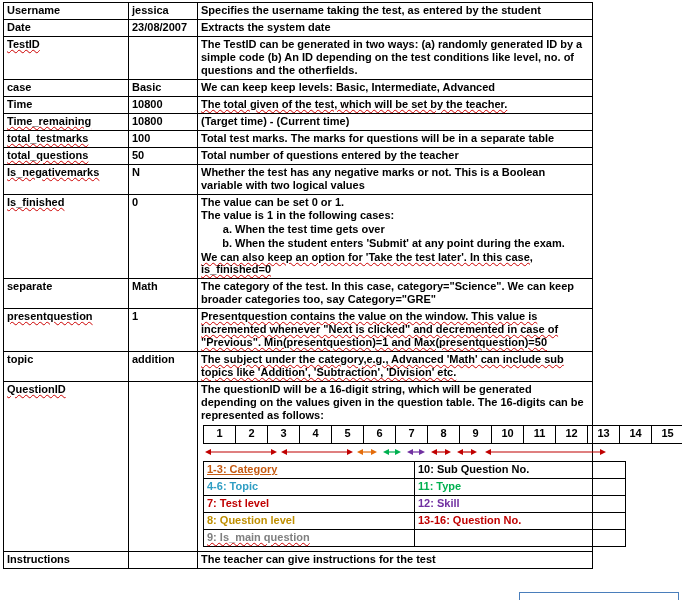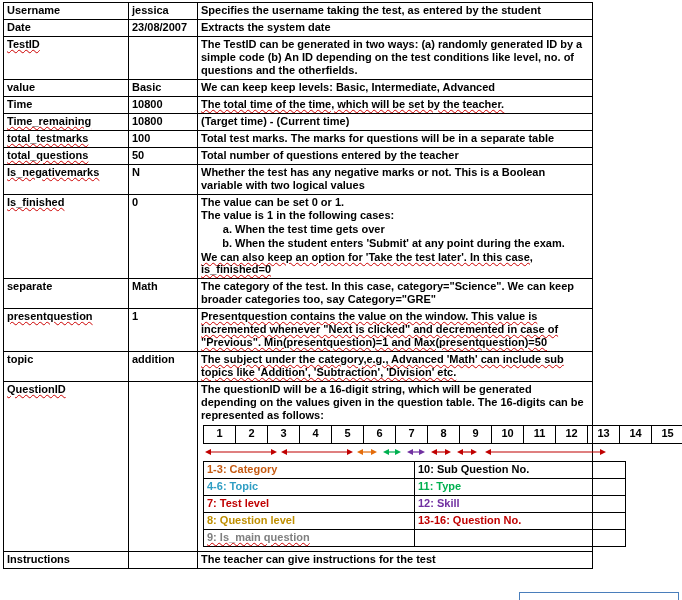--- a/index.html
+++ b/index.html
@@ -96,21 +96,21 @@
   }
   .legend td {
     border: 1px solid #000000;
     font-weight: bold;
     font-size: 10.5px;
     padding: 1px 4px;
     height: 13px;
   }
   .lg-left { width: 204px; }
   .lg-right { width: 204px; }
-  .cat { color: #c55a11; }
+  .cat { color: #c55a11; text-decoration: underline; }
   .topic { color: #2f9ec4; }
   .testlevel { color: #c00000; }
   .qlevel { color: #bf8f00; }
   .ismain { color: #7f7f7f; }
   .subq { color: #000000; }
   .type { color: #00b050; }
   .skill { color: #7030a0; }
   .qno { color: #c00000; }
   .bottom-strip {
     position: absolute;
@@ -155,29 +155,29 @@
         <td class="c-desc">Extracts the system date</td>
       </tr>
 
       <tr>
         <td class="c-name"><span class="squiggle">TestID</span></td>
         <td class="c-val"></td>
         <td class="c-desc">The TestID can be generated in two ways: (a) randomly generated ID by a simple code (b) An ID depending on the test conditions like level, no. of questions and the otherfields.</td>
       </tr>
 
       <tr>
-        <td class="c-name">value</td>
+        <td class="c-name">case</td>
         <td class="c-val">Basic</td>
         <td class="c-desc">We can keep keep levels: Basic, Intermediate, Advanced</td>
       </tr>
 
       <tr>
         <td class="c-name">Time</td>
         <td class="c-val">10800</td>
-        <td class="c-desc"><span class="squiggle">The total time of the time, which will be set by the teacher.</span></td>
+        <td class="c-desc"><span class="squiggle">The total given of the test, which will be set by the teacher.</span></td>
       </tr>
 
       <tr>
         <td class="c-name"><span class="squiggle">Time_remaining</span></td>
         <td class="c-val">10800</td>
         <td class="c-desc">(Target time) - (Current time)</td>
       </tr>
 
       <tr>
         <td class="c-name"><span class="squiggle">total_testmarks</span></td>

